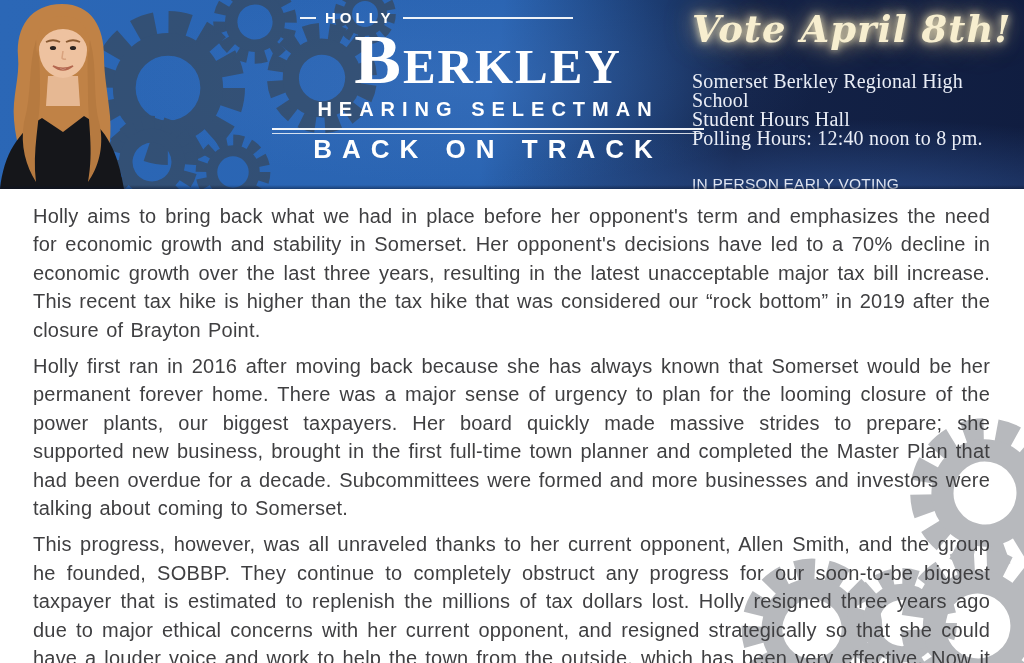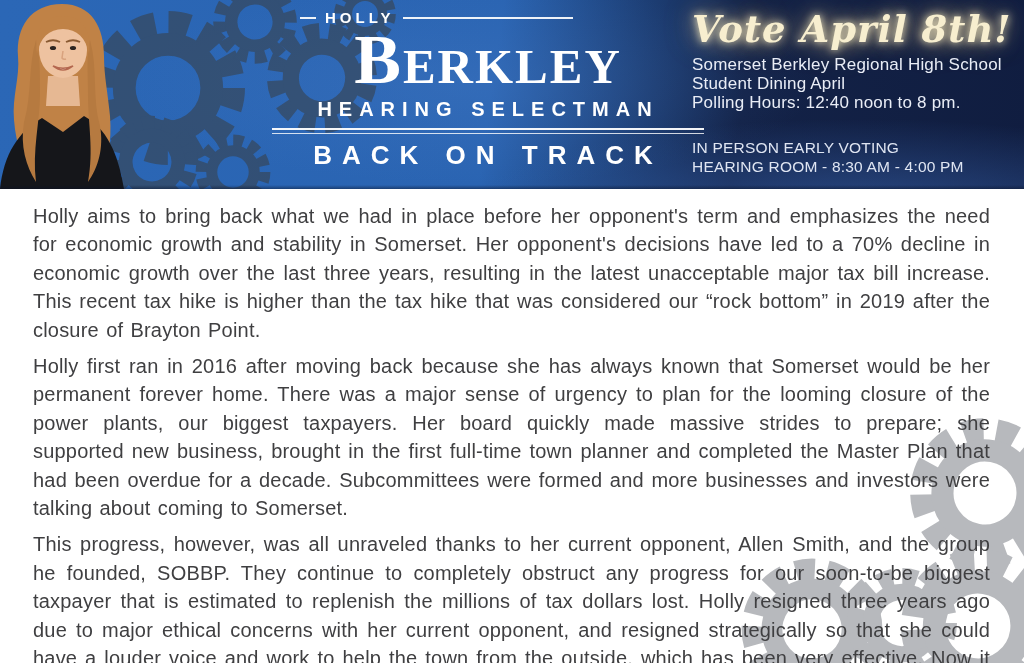--- a/index.html
+++ b/index.html
@@ -29,30 +29,30 @@
   .dash { height:2px; background:rgba(255,255,255,.92); }
   .dash-l { width:16px; }
   .dash-r { width:170px; }
   .first-name { font-size:15px; font-weight:700; letter-spacing:4px; margin:0 9px; }
   .surname {
     font-family:"Liberation Serif", serif; font-weight:700; font-variant:small-caps;
     font-size:70px; line-height:64px; letter-spacing:2px; margin-top:2px; white-space:nowrap;
   }
   .office { font-size:20px; font-weight:700; letter-spacing:7px; margin-top:6px; white-space:nowrap; }
   .logo-divider { margin-top:7px; height:6px; border-top:2.5px solid rgba(255,255,255,.95); border-bottom:1.5px solid rgba(255,255,255,.8); }
-  .slogan { font-size:26px; font-weight:700; letter-spacing:10px; margin-top:6px; white-space:nowrap; }
+  .slogan { font-size:26px; font-weight:700; letter-spacing:10px; white-space:nowrap; }
 
   
   .vote { position:absolute; left:692px; top:7px; width:326px; text-align:left; color:#e9edf6; }
   .vote-cta {
     font-family:"DejaVu Serif", serif; font-style:italic; font-weight:700;
     font-size:37px; line-height:44px; color:#f7eecf; letter-spacing:1px; white-space:nowrap;
     text-shadow:0 0 8px rgba(255,243,200,.95), 0 0 20px rgba(255,222,150,.65), 0 0 34px rgba(255,210,120,.4);
   }
-  .vote-loc { margin-top:4px; font-size:17px; line-height:19px; letter-spacing:.2px; }
+  .vote-loc { margin-top:21px; font-size:20px; line-height:19px; letter-spacing:.2px;font-family:Liberation Serif, serif; }
   .vote-early { margin-top:26px; font-size:15.5px; line-height:19px; letter-spacing:.2px; color:#dfe5f2; }
 
   
   .body { position:relative; width:1024px; height:474px; background:#fff; overflow:hidden; padding:13px 34px 0 33px; }
   .body p {
     position:relative; z-index:1;
     font-size:20px; line-height:28.4px; letter-spacing:.2px; word-spacing:1.5px;
     color:#3f3f41; text-align:justify; margin:0 0 8px 0;
   }
 </style>
@@ -103,21 +103,21 @@
       <div class="surname">Berkley</div>
       <div class="office">HEARING SELECTMAN</div>
       <div class="logo-divider"></div>
       <div class="slogan">BACK ON TRACK</div>
     </div>
 
     <div class="vote">
       <div class="vote-cta">Vote April 8th!</div>
       <div class="vote-loc">
         <div>Somerset Berkley Regional High School</div>
-        <div>Student Dining April</div>
+        <div>Student Hours Hall</div>
         <div>Polling Hours: 12:40 noon to 8 pm.</div>
       </div>
       <div class="vote-early">
         <div>IN PERSON EARLY VOTING</div>
         <div>HEARING ROOM - 8:30 AM - 4:00 PM</div>
       </div>
     </div>
   </header>
 
   <main class="body">

